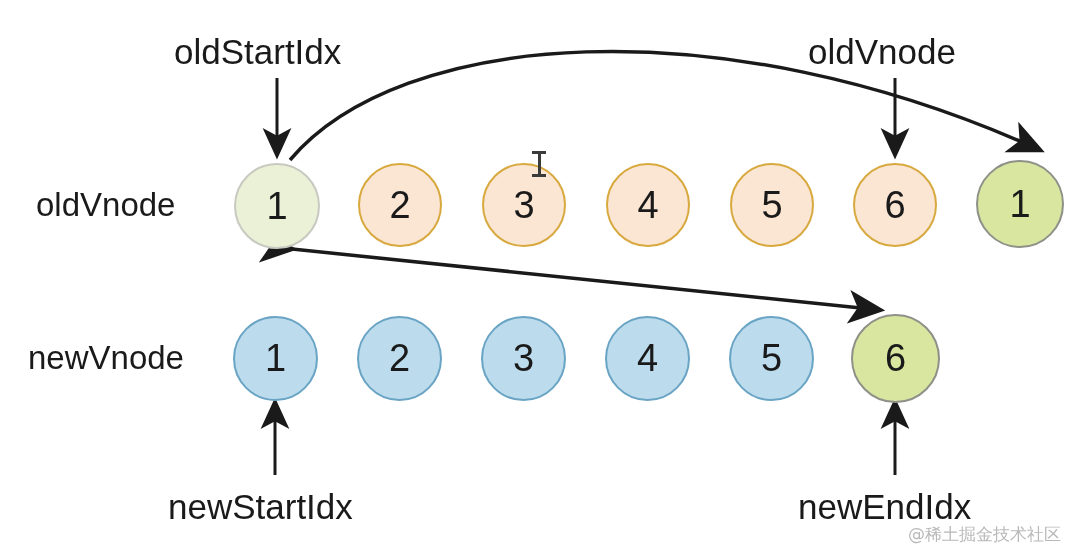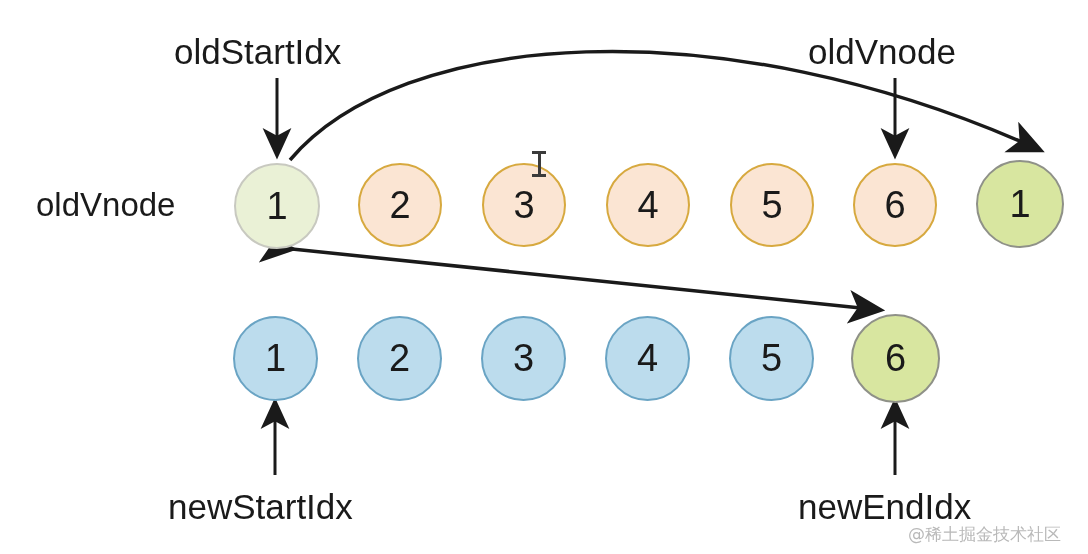--- a/index.html
+++ b/index.html
@@ -117,20 +117,21 @@
     <path d="M290,160 C400,30 720,5 1040,150" stroke="#1a1a1a" stroke-width="3.5" fill="none" marker-end="url(#ah)"></path>
 
     <path d="M292,249 L880,310" stroke="#1a1a1a" stroke-width="3.5" fill="none" marker-start="url(#ah)" marker-end="url(#ah)"></path>
 
     <path d="M275,475 L275,402" stroke="#1a1a1a" stroke-width="3" fill="none" marker-end="url(#ah)"></path>
 
     <path d="M895,475 L895,402" stroke="#1a1a1a" stroke-width="3" fill="none" marker-end="url(#ah)"></path>
   </svg>
 
   <div class="row-label" style="left:36px; top:186px;">oldVnode</div>
+  <div class="row-label" style="left:28px; top:339px;">newVnode</div>
 
   <div class="node node-green-pale" style="left:234px; top:163px; width:86px; height:86px;">1</div>
   <div class="node node-old" style="left:358px; top:163px; width:84px; height:84px;">2</div>
   <div class="node node-old" style="left:482px; top:163px; width:84px; height:84px;">3</div>
   <div class="node node-old" style="left:606px; top:163px; width:84px; height:84px;">4</div>
   <div class="node node-old" style="left:730px; top:163px; width:84px; height:84px;">5</div>
   <div class="node node-old" style="left:853px; top:163px; width:84px; height:84px;">6</div>
   <div class="node node-green" style="left:976px; top:160px; width:88px; height:88px;">1</div>
 
   <div class="node node-new" style="left:233px; top:316px; width:85px; height:85px;">1</div>

